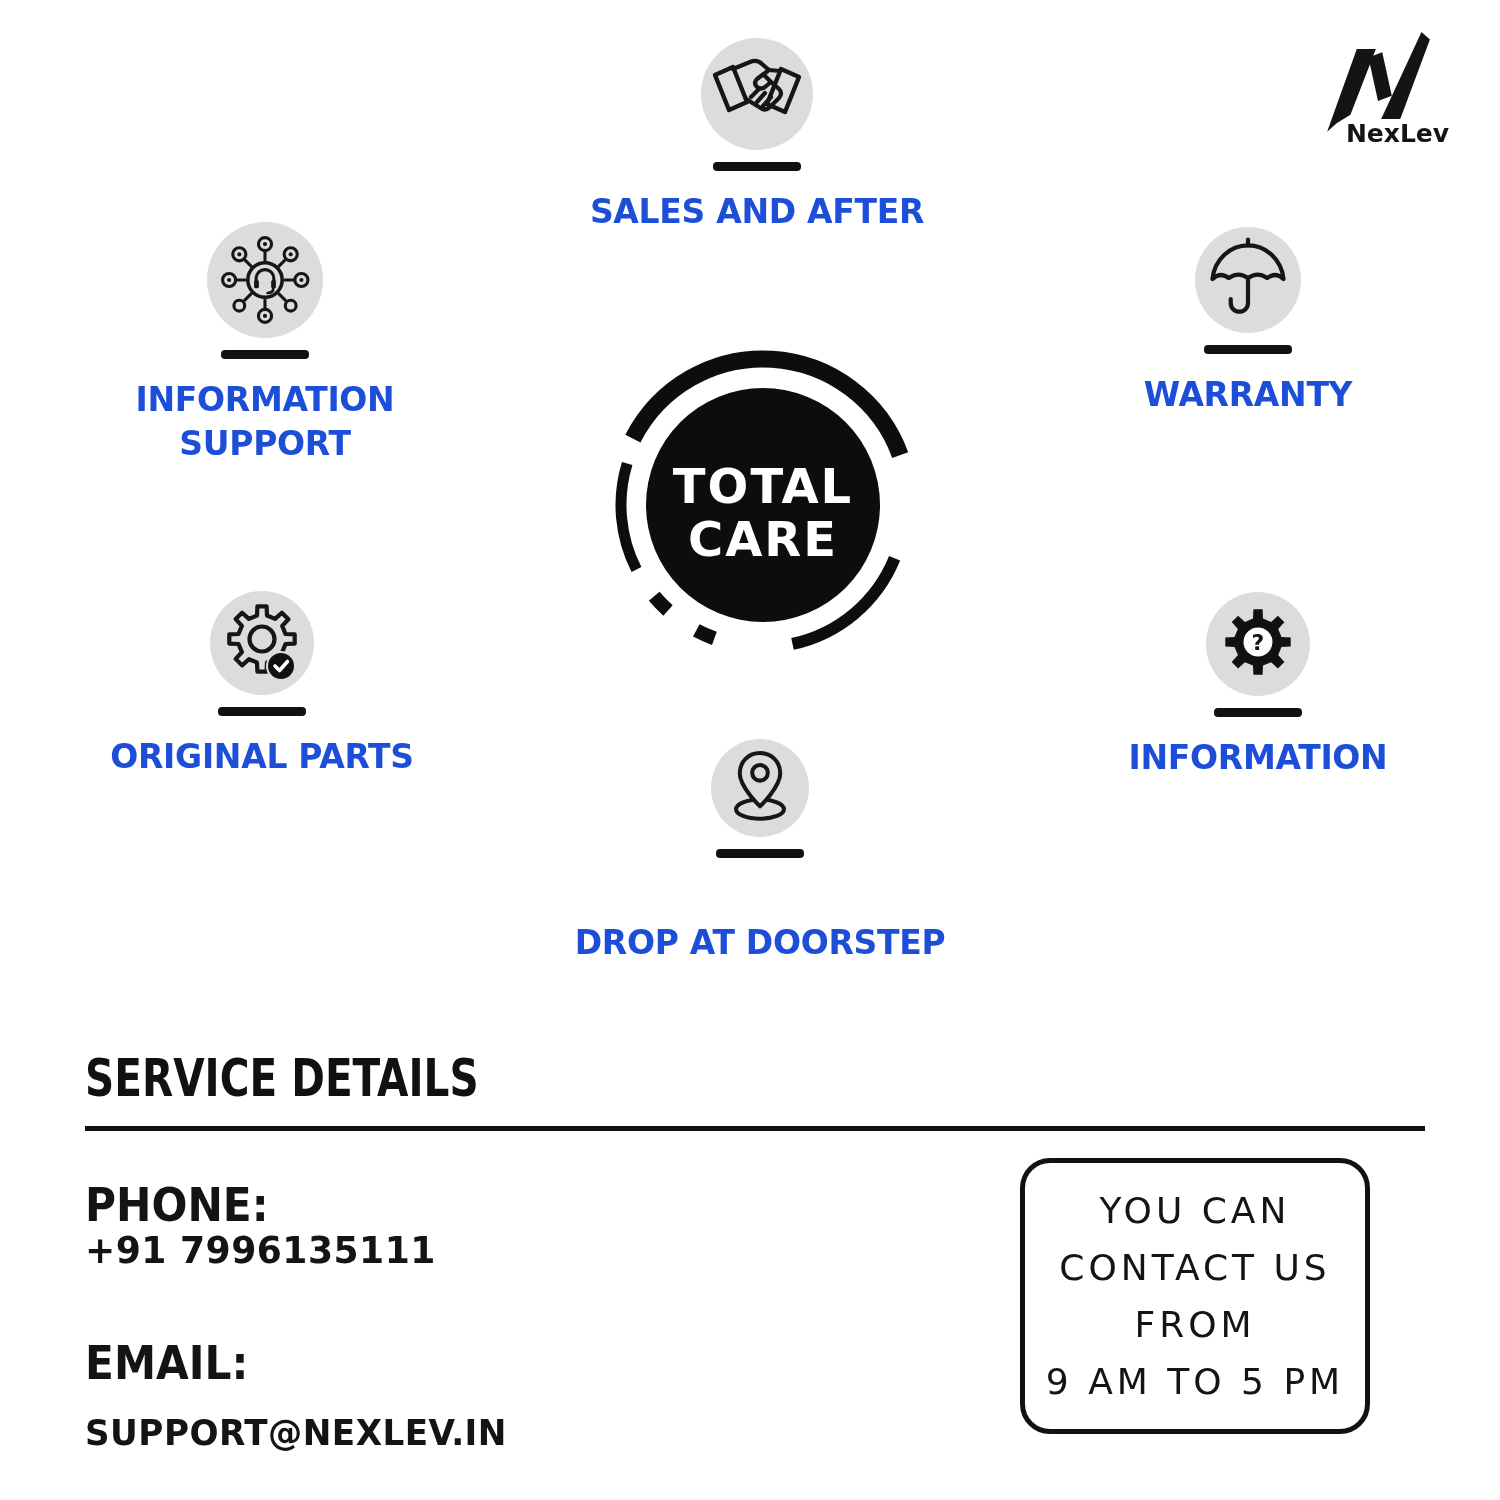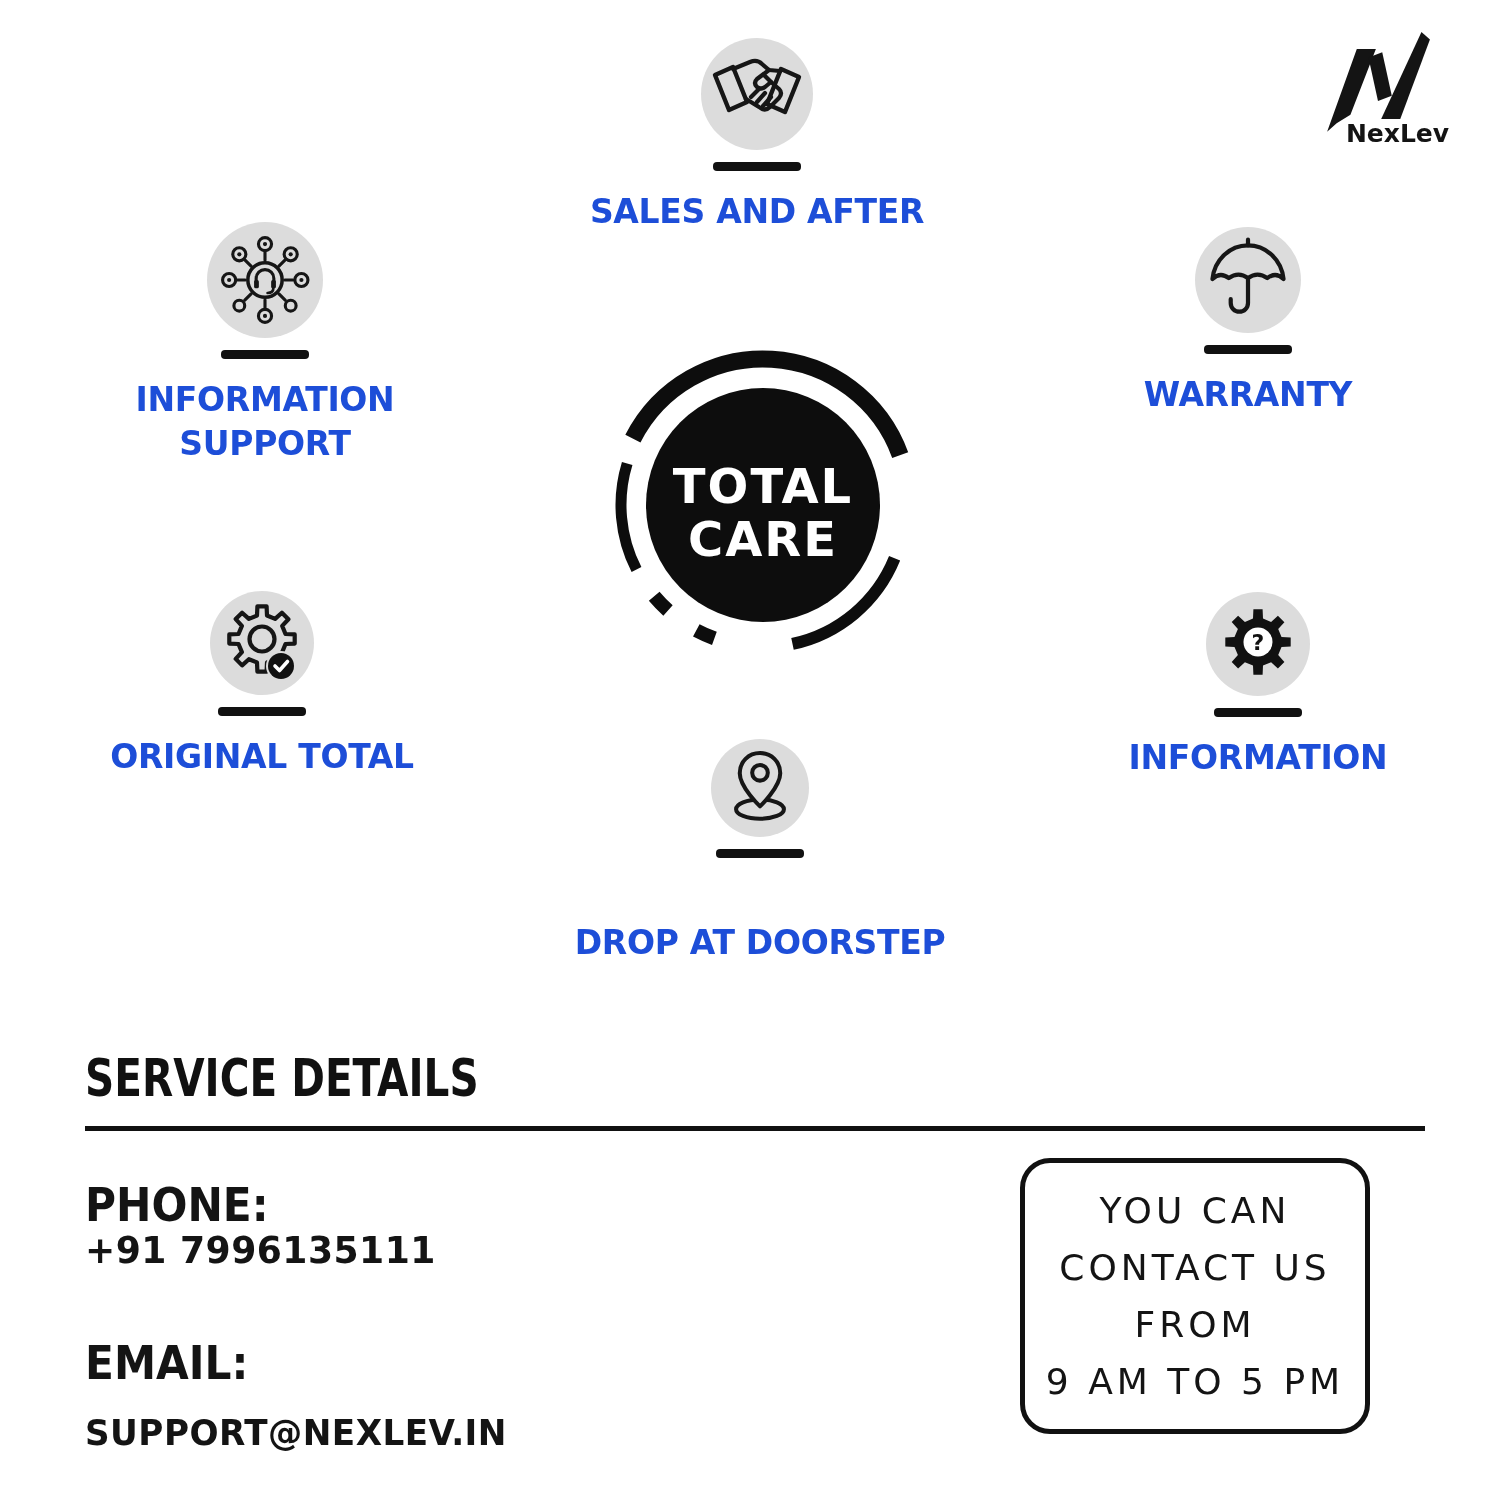--- a/index.html
+++ b/index.html
@@ -122,21 +122,21 @@
       <svg class="icon-svg" width="100" height="100" viewBox="0 0 100 100">
         <path class="stroke" stroke-width="4.2" d="M73.5 41 L82.7 41.4 L82.7 50.6 L73.5 51 L70.2 59.1 L76.4 65.9 L69.9 72.4 L63.1 66.2 L55 69.5 L54.6 78.7 L45.4 78.7 L45 69.5 L36.9 66.2 L30.1 72.4 L23.7 65.9 L29.9 59.1 L26.5 51 L17.3 50.6 L17.3 41.4 L26.5 41 L29.9 32.9 L23.7 26.1 L30.1 19.7 L36.9 25.9 L45 22.5 L45.4 13.3 L54.6 13.3 L55 22.5 L63.1 25.9 L69.9 19.7 L76.4 26.3 L70.2 32.9 Z"></path>
         <circle class="stroke" stroke-width="4.2" cx="50" cy="46" r="12.5"></circle>
         <circle cx="69" cy="73" r="15" fill="#dcdcdc"></circle>
         <circle cx="69" cy="73" r="13" fill="#111111"></circle>
         <path d="M63 73 L67.5 77.5 L75.5 68.5" fill="none" stroke="#ffffff" stroke-width="3.6" stroke-linecap="round" stroke-linejoin="round"></path>
       </svg>
     </div>
     <div class="sep-bar"></div>
     <div class="feature-label">
-      <span>ORIGINAL TOTAL</span>
+      <span>ORIGINAL PARTS</span>
     </div>
   </div>
 
   <div class="feature" style="left:1048px;top:592px;width:420px;">
     <div class="icon-circle" style="width:104px;height:104px;">
       <svg class="icon-svg" width="100" height="100" viewBox="0 0 100 100">
         <g transform="translate(0,2)">
           <path fill="#111111" d="M73.5 41 L82.7 41.4 L82.7 50.6 L73.5 51 L70.2 59.1 L76.4 65.9 L69.9 72.4 L63.1 66.2 L55 69.5 L54.6 78.7 L45.4 78.7 L45 69.5 L36.9 66.2 L30.1 72.4 L23.7 65.9 L29.9 59.1 L26.5 51 L17.3 50.6 L17.3 41.4 L26.5 41 L29.9 32.9 L23.7 26.1 L30.1 19.7 L36.9 25.9 L45 22.5 L45.4 13.3 L54.6 13.3 L55 22.5 L63.1 25.9 L69.9 19.7 L76.4 26.3 L70.2 32.9 Z"></path>
           <circle cx="50" cy="46" r="14.5" fill="#ffffff"></circle>
           <text x="50" y="54" text-anchor="middle" font-size="22" font-weight="bold" fill="#111111">?</text>

